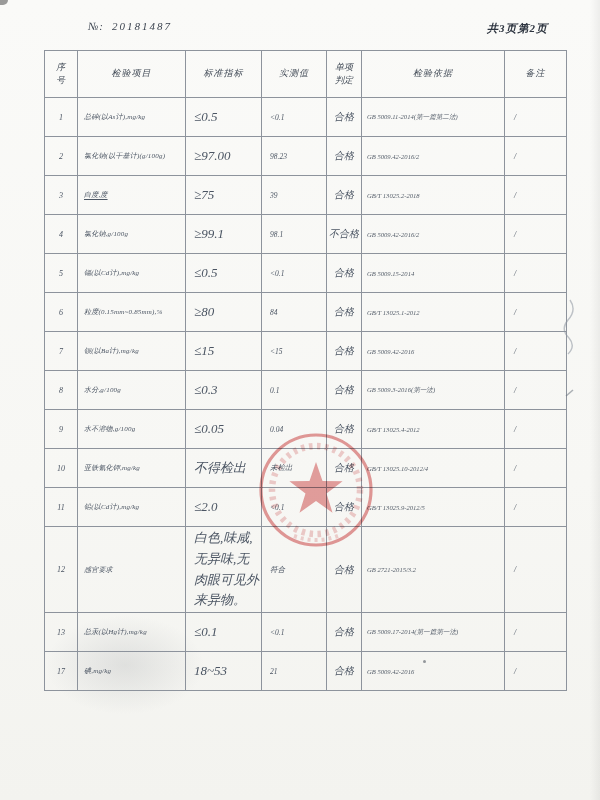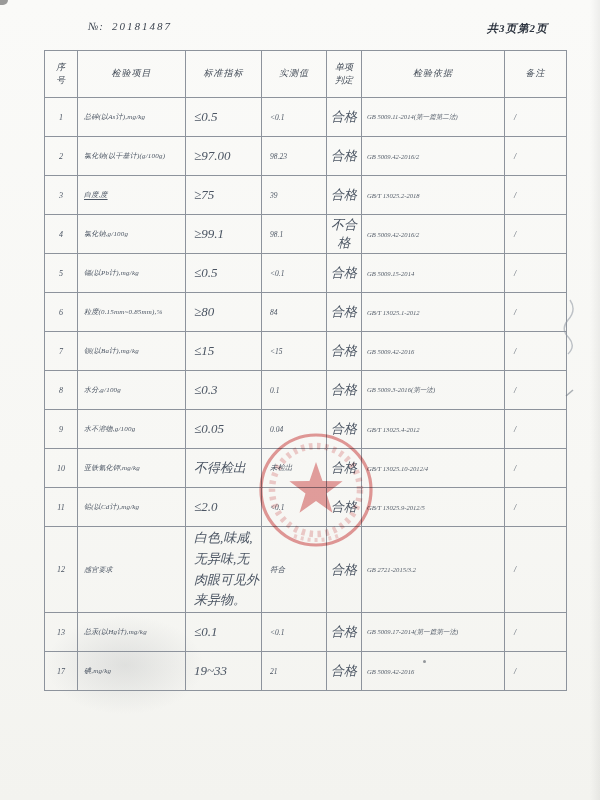--- a/index.html
+++ b/index.html
@@ -24,21 +24,21 @@
   th{height:42px;font-size:9px;font-weight:normal;color:#414a56;letter-spacing:1px;padding:2px;}
   th .wrapword{display:block;margin:0 auto;word-break:break-all;line-height:1.5;}
   th.h-seq .wrapword{width:11px;}
   th.h-judge .wrapword{width:20px;letter-spacing:0;}
   td{height:36px;color:#4b5563;}
   .c-seq{text-align:center;font-size:8px;width:33px;}
   .c-item{font-size:7px;padding-left:6px;letter-spacing:.2px;}
   .c-item.u{text-decoration:underline;text-underline-offset:2px;}
   .c-std{font-size:13px;padding-left:8px;line-height:1.6;}
   .c-meas{font-size:7.5px;padding-left:8px;}
-  .c-judge{font-size:13px;text-align:center;letter-spacing:0;}
+  .c-judge{font-size:10px;text-align:center;letter-spacing:0;}
   .c-basis{font-size:6.6px;padding-left:5px;color:#545d69;letter-spacing:0;}
   .c-remark{font-size:8px;padding-left:9px;}
 
   .stamp{position:absolute;left:246px;top:420px;width:140px;height:140px;mix-blend-mode:multiply;opacity:.85;pointer-events:none;}
   .handmark{position:absolute;left:548px;top:292px;width:44px;height:115px;opacity:.55;pointer-events:none;}
 </style>
 </head>
 <body>
 
 <div class="page">
@@ -120,21 +120,21 @@
       <td class="c-seq">4</td>
       <td class="c-item">氯化钠,g/100g</td>
       <td class="c-std">≥99.1</td>
       <td class="c-meas">98.1</td>
       <td class="c-judge">不合格</td>
       <td class="c-basis">GB 5009.42-2016/2</td>
       <td class="c-remark">/</td>
     </tr>
         <tr>
       <td class="c-seq">5</td>
-      <td class="c-item">镉(以Pb计),mg/kg</td>
+      <td class="c-item">镉(以Cd计),mg/kg</td>
       <td class="c-std">≤0.5</td>
       <td class="c-meas">&lt;0.1</td>
       <td class="c-judge">合格</td>
       <td class="c-basis">GB 5009.15-2014</td>
       <td class="c-remark">/</td>
     </tr>
         <tr>
       <td class="c-seq">6</td>
       <td class="c-item">粒度(0.15mm~0.85mm),%</td>
       <td class="c-std">≥80</td>
@@ -202,21 +202,21 @@
       <td class="c-item">总汞(以Hg计),mg/kg</td>
       <td class="c-std">≤0.1</td>
       <td class="c-meas">&lt;0.1</td>
       <td class="c-judge">合格</td>
       <td class="c-basis">GB 5009.17-2014(第一篇第一法)</td>
       <td class="c-remark">/</td>
     </tr>
         <tr>
       <td class="c-seq">17</td>
       <td class="c-item">碘,mg/kg</td>
-      <td class="c-std">19~33</td>
+      <td class="c-std">18~53</td>
       <td class="c-meas">21</td>
       <td class="c-judge">合格</td>
       <td class="c-basis">GB 5009.42-2016</td>
       <td class="c-remark">/</td>
     </tr>
       </tbody>
   </table>
 
   <svg class="stamp" viewBox="0 0 140 140">
     <circle cx="70" cy="70" r="55" fill="none" stroke="#d96a6a" stroke-width="3.2" opacity="0.8"></circle>

